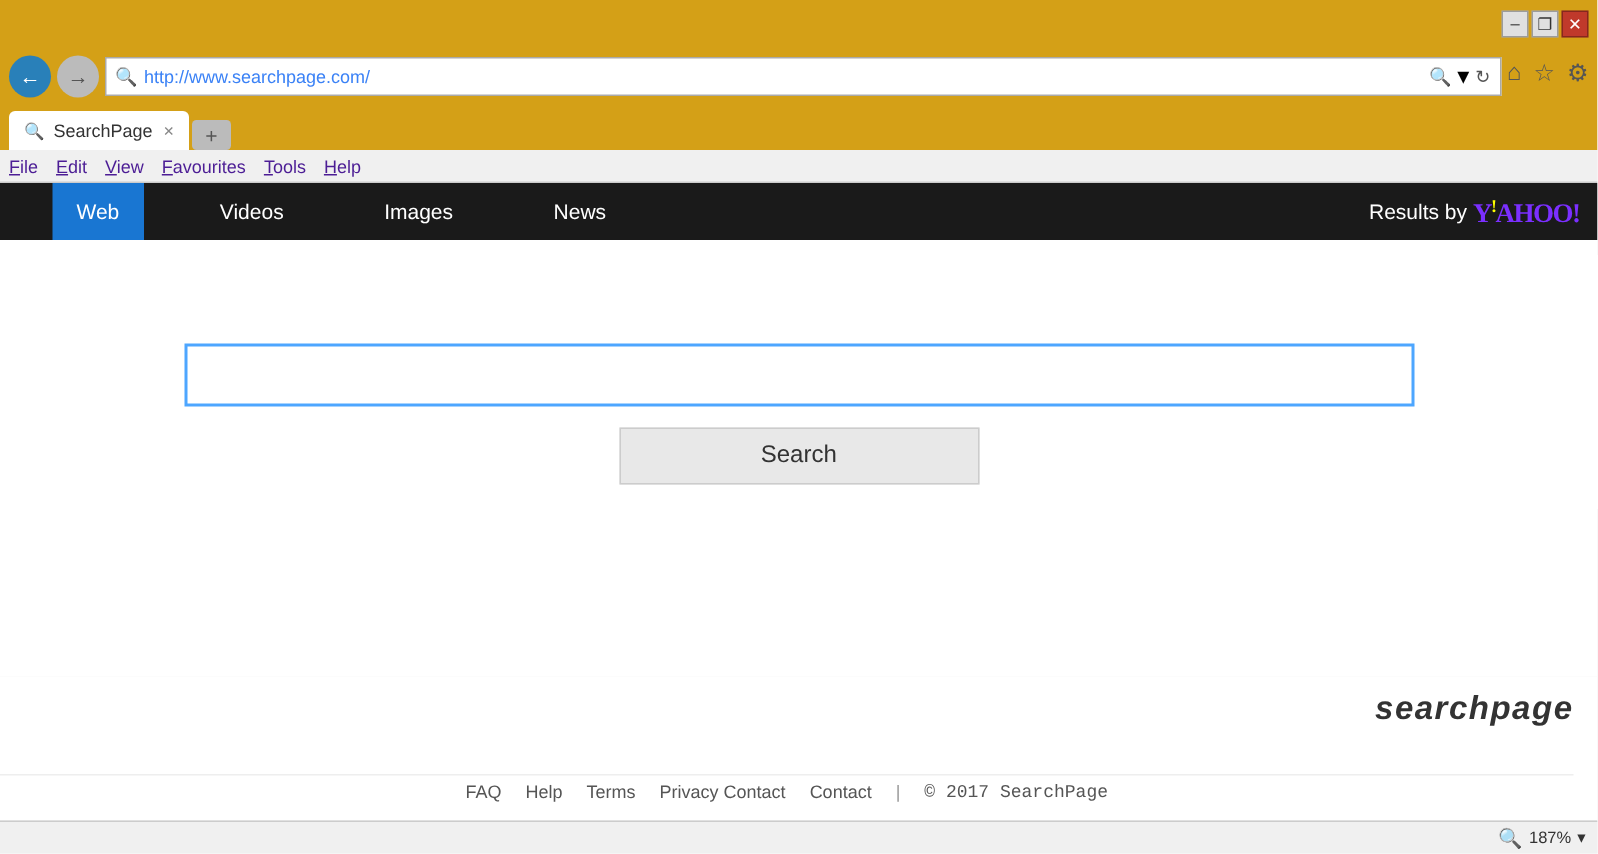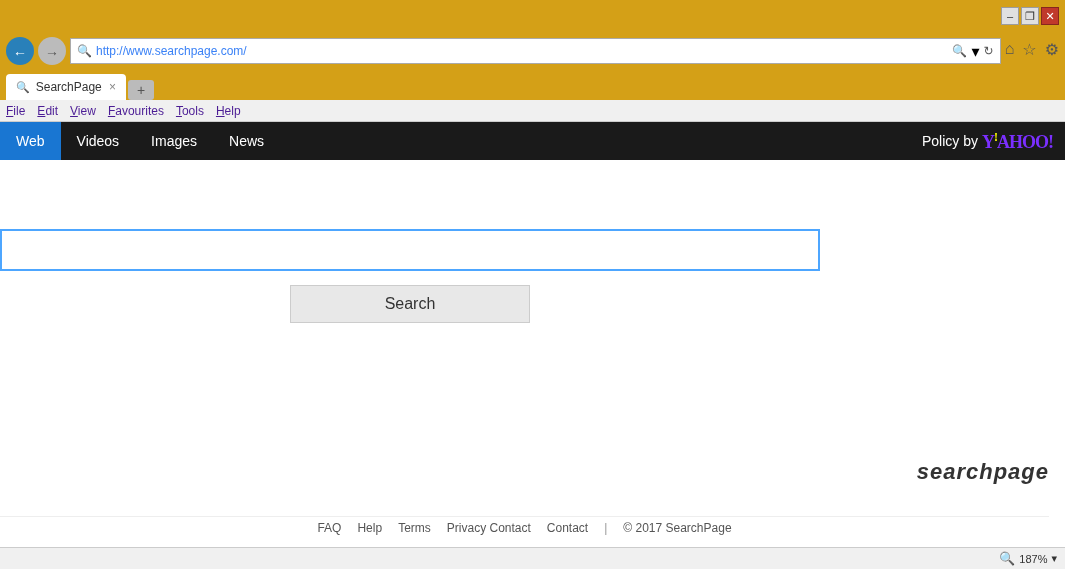--- a/index.html
+++ b/index.html
@@ -110,21 +110,21 @@
       background: #1a1a1a;
       height: 38px;
       display: flex;
       align-items: center;
       padding: 0 0;
     }
     .nav-tab {
       height: 38px;
       padding: 0 16px;
       display: flex; align-items: center;
-      font-size: 14px; color: white; cursor: pointer;
+      font-size: 14px; color: white; cursor: pointer; margin-left: 35px;
     }
     .nav-tab.active { background: #1976d2; }
     .results-by {
       margin-left: auto;
       padding-right: 12px;
       font-size: 14px;
       color: white;
       display: flex; align-items: center; gap: 4px;
     }
     .yahoo-logo {
@@ -135,20 +135,21 @@
       letter-spacing: -1px;
     }
     .yahoo-logo span { color: #ff0; font-size: 12px; vertical-align: super; }
 
     
     .main-content {
       background: white;
       flex: 1;
       display: flex;
       flex-direction: column;
+      align-items: center;
       justify-content: center;
       padding-bottom: 60px;
     }
     .search-box-wrapper {
       width: 820px;
       display: flex;
       flex-direction: column;
       align-items: center;
       gap: 14px;
     }
@@ -194,21 +195,21 @@
       align-items: center;
       justify-content: center;
       gap: 16px;
       font-size: 12px;
       padding: 4px 0;
       border-top: 1px solid #eee;
       margin-top: 27px;
     }
     .footer-link { color: #555; cursor: pointer; text-decoration: none; }
     .footer-divider { color: #999; }
-    .footer-copyright { color: #555; }
+    .footer-copyright { color: #555; font-family: Liberation Mono, monospace; }
 
     
     .status-bar {
       background: #f0f0f0;
       height: 22px;
       border-top: 1px solid #ccc;
       display: flex;
       align-items: center;
       justify-content: flex-end;
       padding: 0 8px;
@@ -269,21 +270,21 @@
     <span class="menu-item"><u>T</u>ools</span>
     <span class="menu-item"><u>H</u>elp</span>
   </div>
 
   <div class="nav-tabs">
     <div class="nav-tab active">Web</div>
     <div class="nav-tab">Videos</div>
     <div class="nav-tab">Images</div>
     <div class="nav-tab">News</div>
     <div class="results-by">
-      <span>Policy by</span>
+      <span>Results by</span>
       <span class="yahoo-logo">Y<span>!</span>AHOO!</span>
     </div>
   </div>
 
   <div class="main-content">
     <div class="search-box-wrapper">
       <input class="search-input" type="text" style="">
       <button class="search-button">Search</button>
     </div>
   </div>

